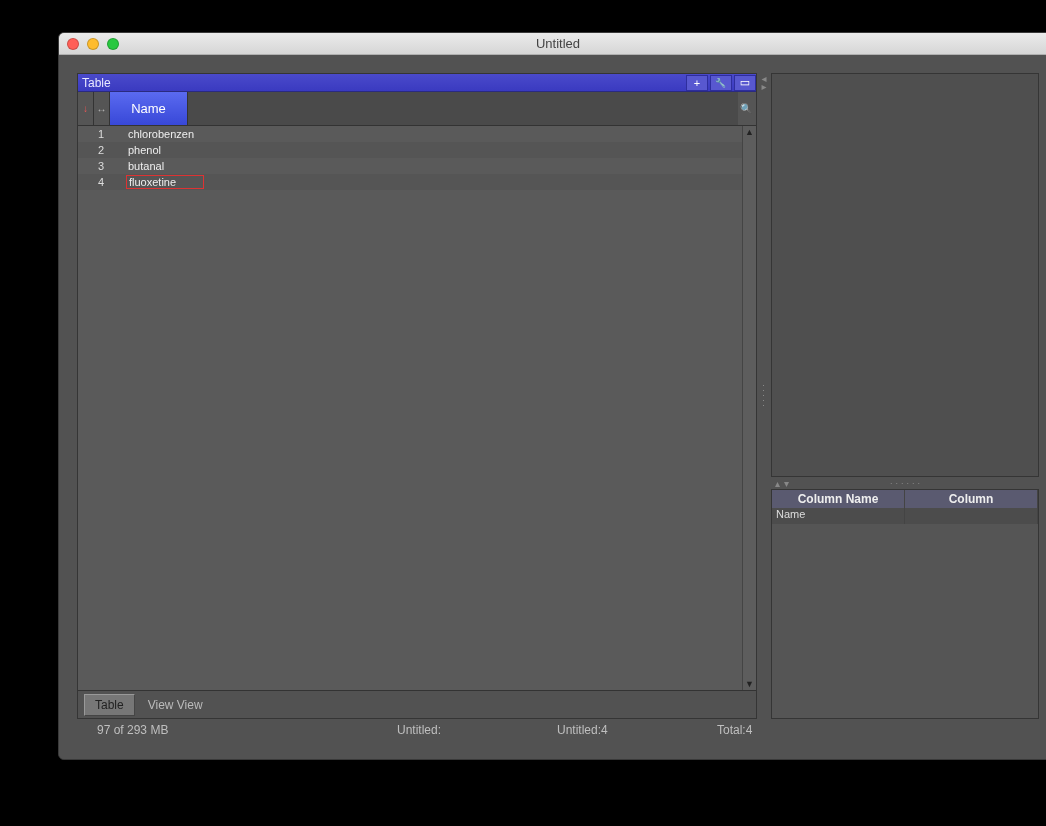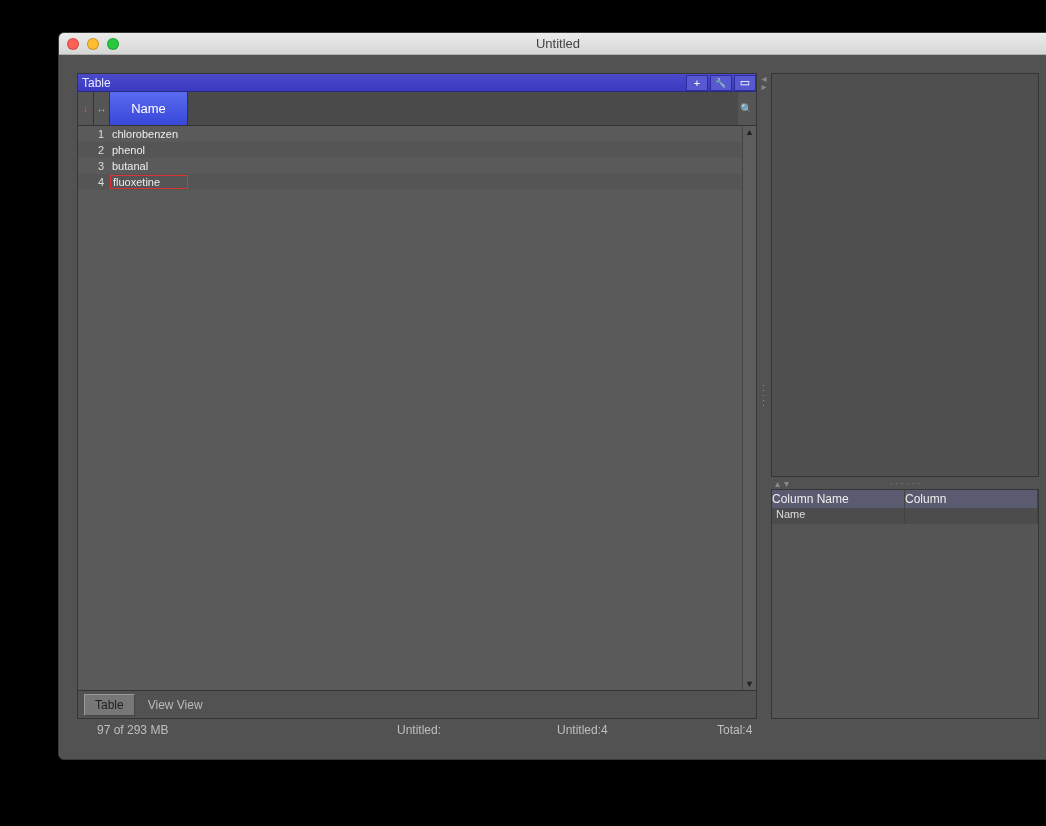--- a/index.html
+++ b/index.html
@@ -83,21 +83,21 @@
   }
   .hcell-rest { flex:1; background:#4a4a4a; }
   .hcell-search { width: 18px; background:#555; display:flex; align-items:center; justify-content:center; color:#bbb; font-size:10px; cursor:pointer;}
   .table-body {
     flex:1; display:flex; background:#5a5a5a; min-height:0; position:relative;
   }
   .rows { flex:1; overflow:hidden; }
   .trow { display:flex; height:16px; align-items:center; }
   .trow:nth-child(even){ background:#555; }
   .rownum { width:32px; text-align:right; padding-right:6px; color:#ddd; font-size:11px;}
-  .rname { width:78px; padding-left:2px; color:#eee; font-size:11px; overflow:hidden; text-overflow:clip; white-space:nowrap;}
+  .rname { width:78px; padding-left:2px; color:#eee; font-size:11px; overflow:hidden; text-overflow:clip; white-space:nowrap;margin-left:16px;}
   .trow.sel .rname { border:1px solid #d33; height:14px; line-height:12px;}
   .vscroll { width:14px; background:#5d5d5d; border-left:1px solid #444; position:relative;}
   .vscroll .arrow { position:absolute; left:0; right:0; text-align:center; color:#222; font-size:9px; cursor:pointer;}
   .vscroll .up{top:1px;} .vscroll .down{bottom:1px;}
   .tabs-row {
     height: 28px; display:flex; align-items:center; padding-left:6px; gap:2px;
     border-top:1px solid #333;
   }
   .tab {
     padding: 3px 10px; background:#777; color:#222; font-size:12px;
@@ -108,21 +108,21 @@
   .preview {
     flex:1; background:#4f4f4f; border:1px solid #353535;
   }
   .splitter-h { height:12px; display:flex; align-items:center; justify-content:center; color:#8a8a8a; font-size:9px; position:relative;}
   .splitter-h .arr { position:absolute; left:4px; display:flex; gap:4px; font-size:10px; color:#888;}
   .data-panel {
     height: 230px; border:1px solid #353535; background:#555; display:flex; flex-direction:column;
   }
   .data-head { height:14px; background:linear-gradient(#4a4acb,#3a3ac0); color:#e8e8ff; text-align:center; font-size:11px;}
   .dcols { height:18px; display:flex; background:#5a5a70;}
-  .dcol { flex:1; color:#eee; font-size:12px; border-right:1px solid #444; padding-top:2px;}
+  .dcol { flex:1; text-align:center; color:#eee; font-size:12px; border-right:1px solid #444; padding-top:2px;font-weight:bold;}
   .drow { height:16px; display:flex; background:#4c4c4c;}
   .dcell { flex:1; padding-left:4px; color:#ddd; font-size:11px; border-right:1px solid #444;}
   .dbody { flex:1; background:#555;}
   
   .status {
     height: 22px; display:flex; align-items:center; color:#bfbfbf; font-size:12px;
     padding: 0 6px; gap: 40px;
   }
   .status .s1{ width:260px;margin-left:14px;}
   .status .s2{ width:120px;}

